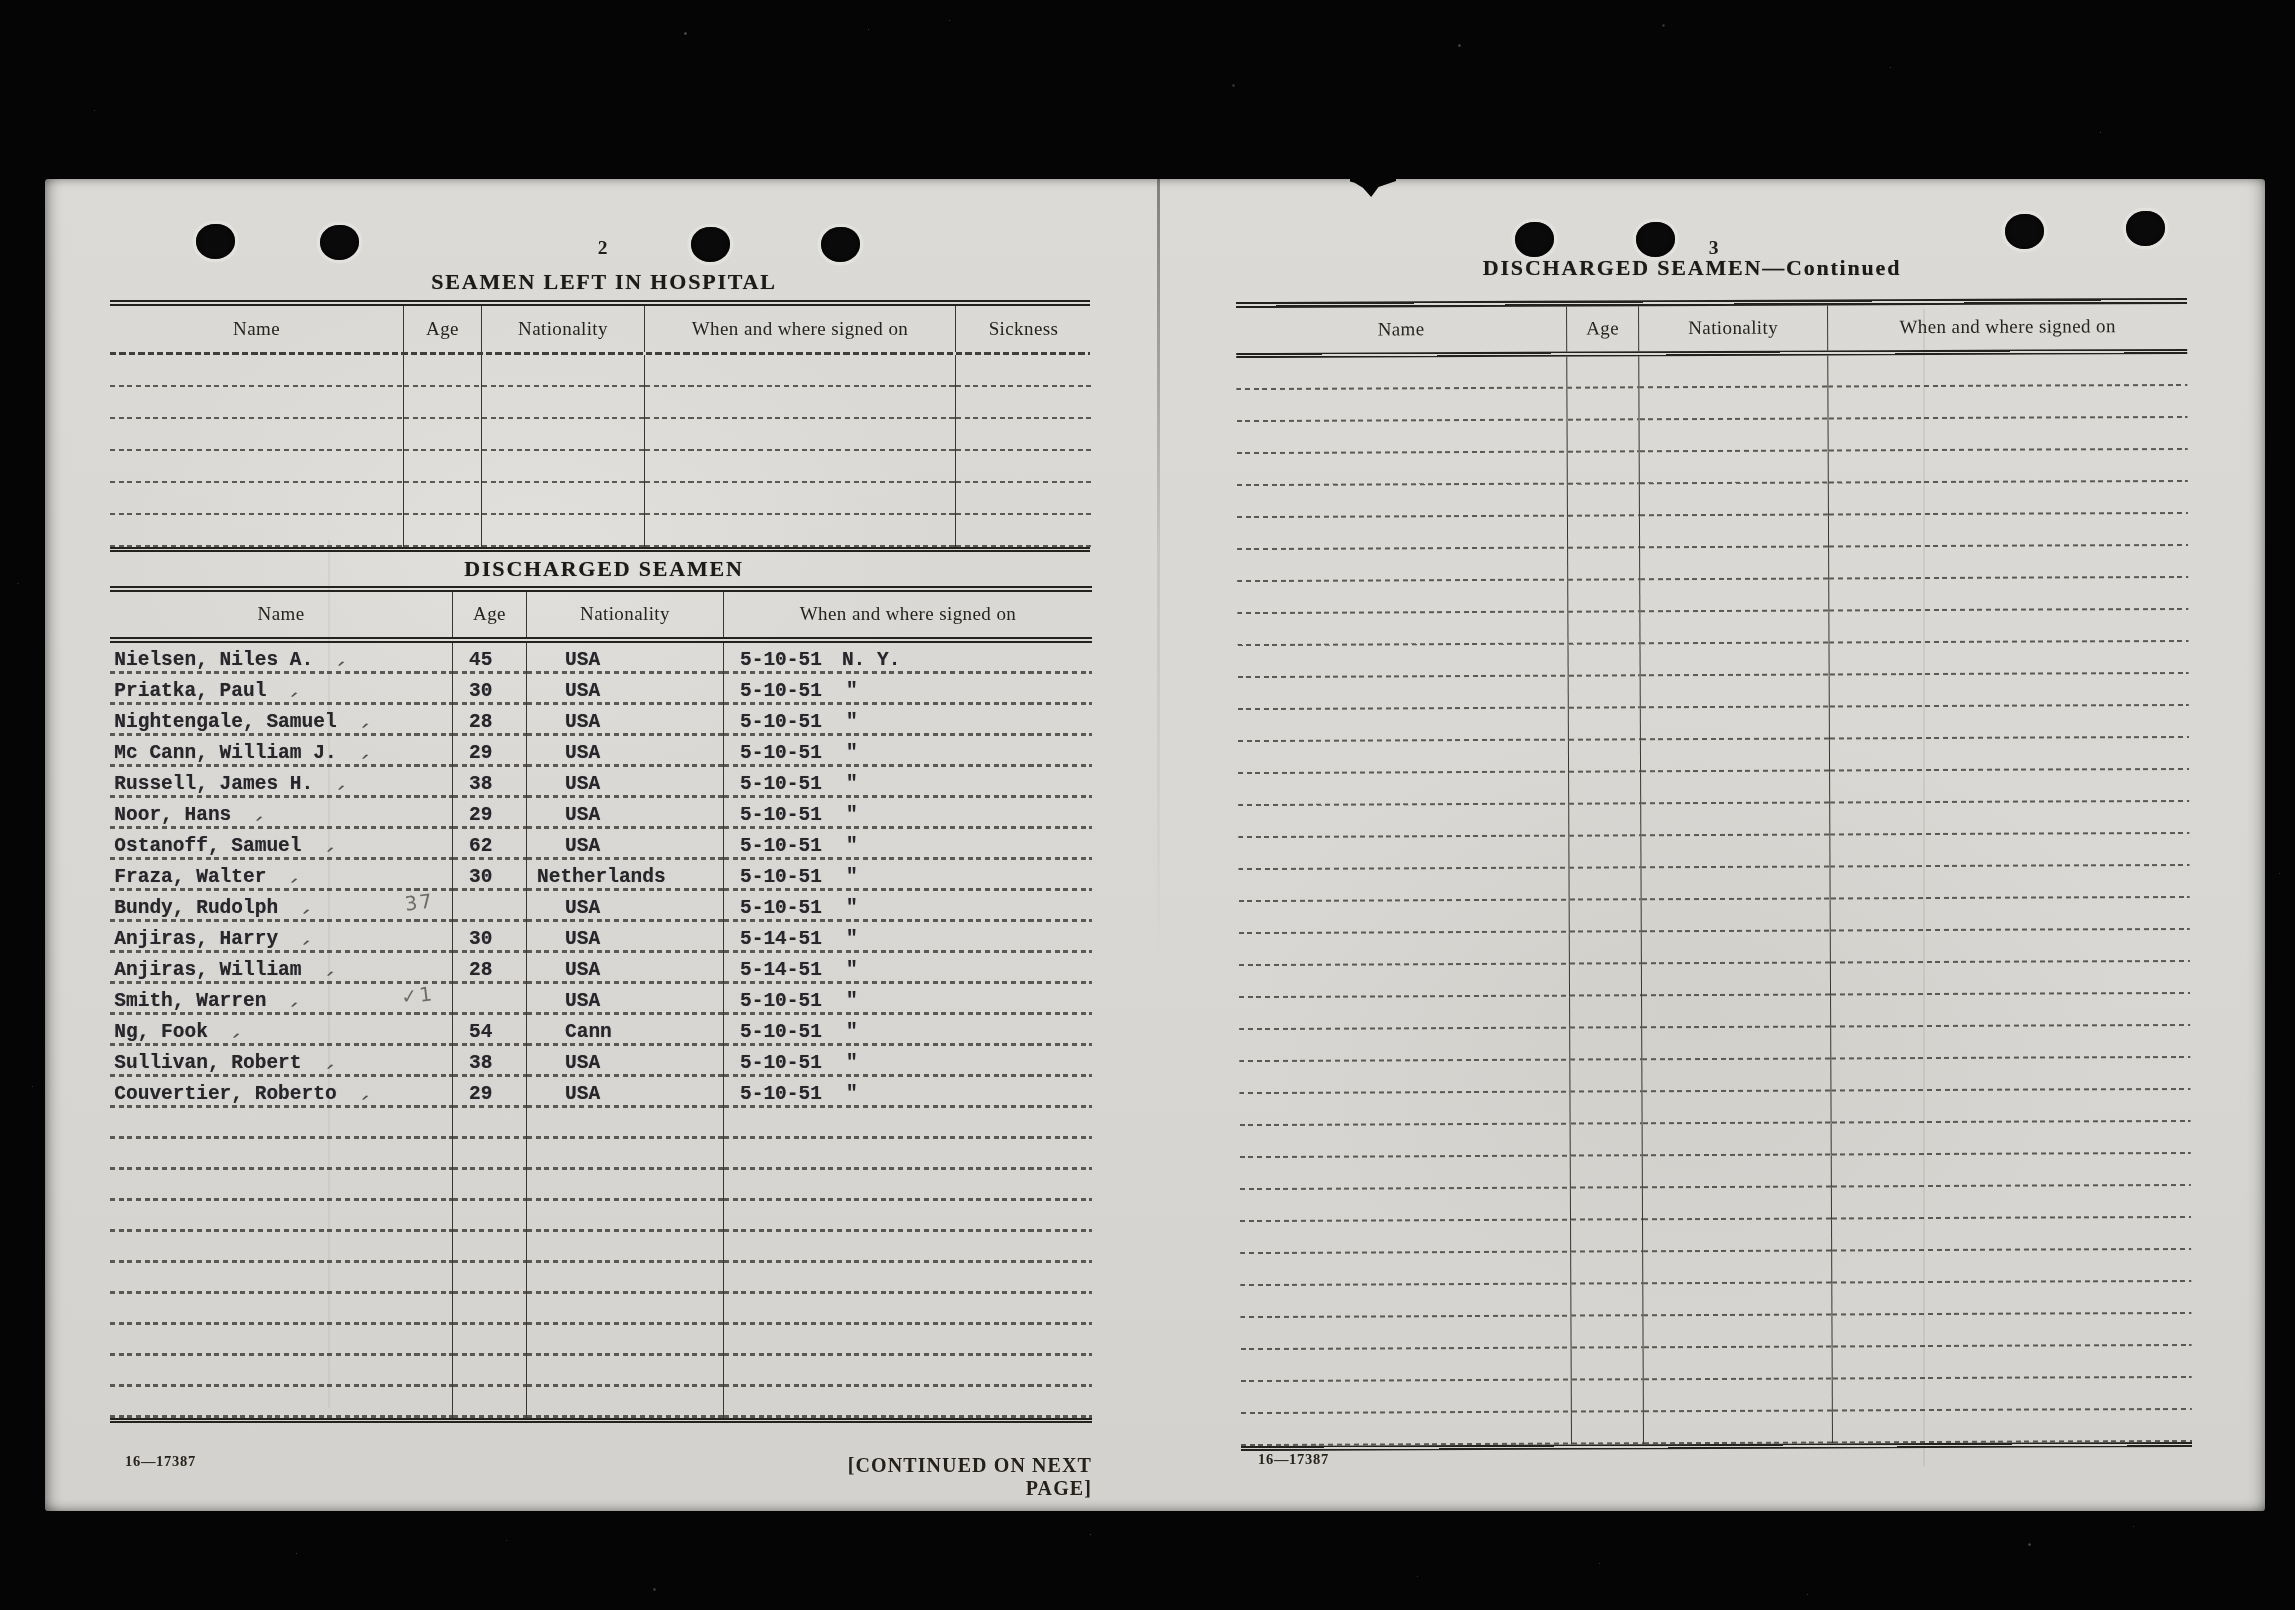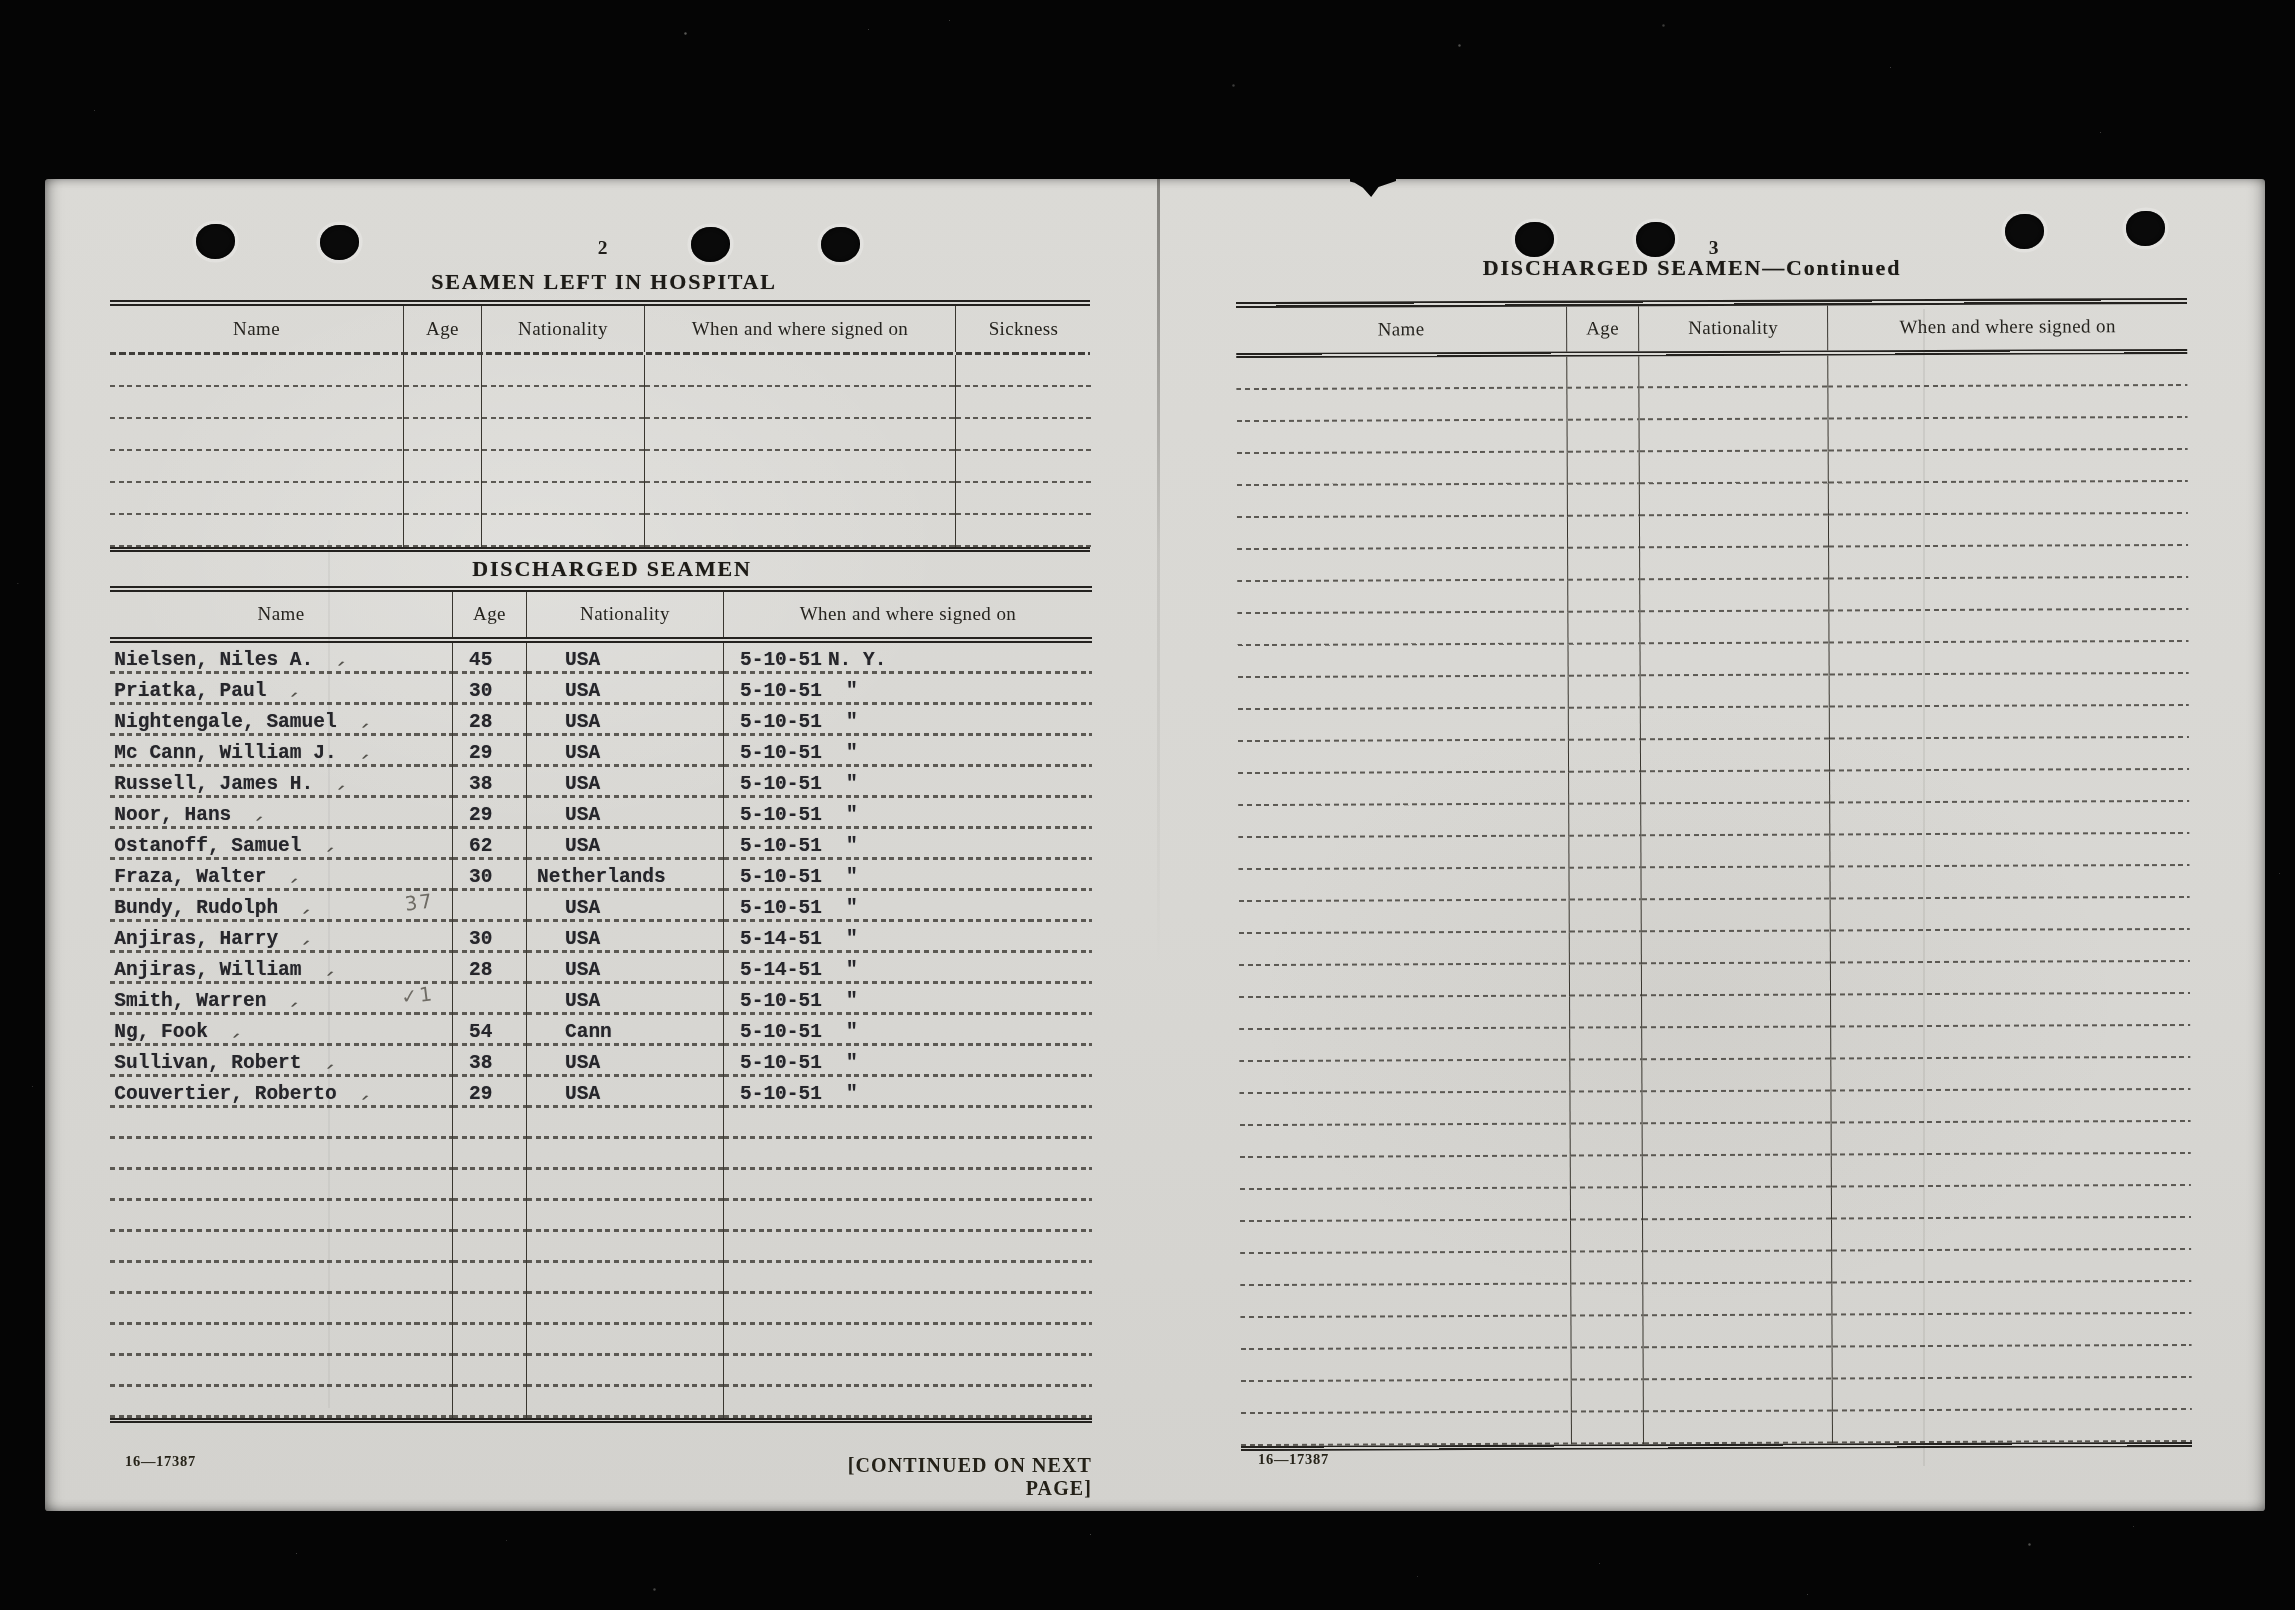--- a/index.html
+++ b/index.html
@@ -93,21 +93,21 @@
   .td.name{padding-left:4.3px;}
   .td.age{padding-left:16px;}
   .td.nat{padding-left:38px;}
   .td.nat.long{padding-left:10px;}
   .td.when{padding-left:16px;}
   .typed{
     font-family:"Liberation Mono","DejaVu Sans Mono",monospace;
     font-weight:bold;font-size:19.5px;color:#26262b;line-height:1;
     text-shadow:0 0 0.7px rgba(40,40,45,.5);white-space:pre;
   }
-  .place{margin-left:6px;}
+  .place{margin-left:20px;}
   .place.ditto{margin-left:24px;}
   .tick{
     font-family:"DejaVu Sans",sans-serif;font-size:24.6px;color:#55534d;
     margin-left:20px;transform:rotate(8deg) translateY(2.9px);line-height:0;
   }
   .pencil{
     position:absolute;right:17.4px;bottom:8.7px;
     font-family:"DejaVu Sans",sans-serif;font-size:19.5px;color:#6e6b64;
     transform:rotate(-7deg);letter-spacing:2.2px;line-height:1;
   }
@@ -184,21 +184,21 @@
             <div class="td name"></div>
             <div class="td age"></div>
             <div class="td nat"></div>
             <div class="td when"></div>
             <div class="td sick"></div>
           </div>
         </div>
       <div class="rule thin"></div>
     </div>
 
-    <div class="title" style="left:296px;top:377px;">DISCHARGED SEAMEN</div>
+    <div class="title" style="left:288px;top:377px;">DISCHARGED SEAMEN</div>
 
     <div class="table t-discharged" style="left:65px;top:407px;width:982px;">
       <div class="rule"></div>
       <div class="thead g4l">
         <div class="th">Name</div>
         <div class="th">Age</div>
         <div class="th">Nationality</div>
         <div class="th">When and where signed on</div>
       </div>
       <div class="rule"></div>

